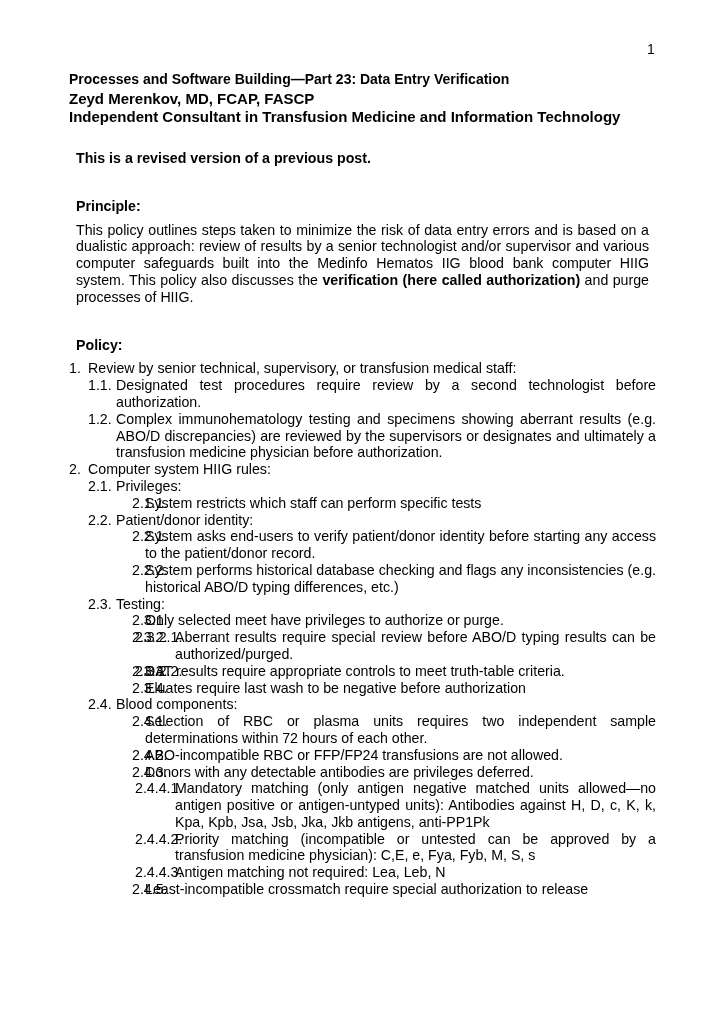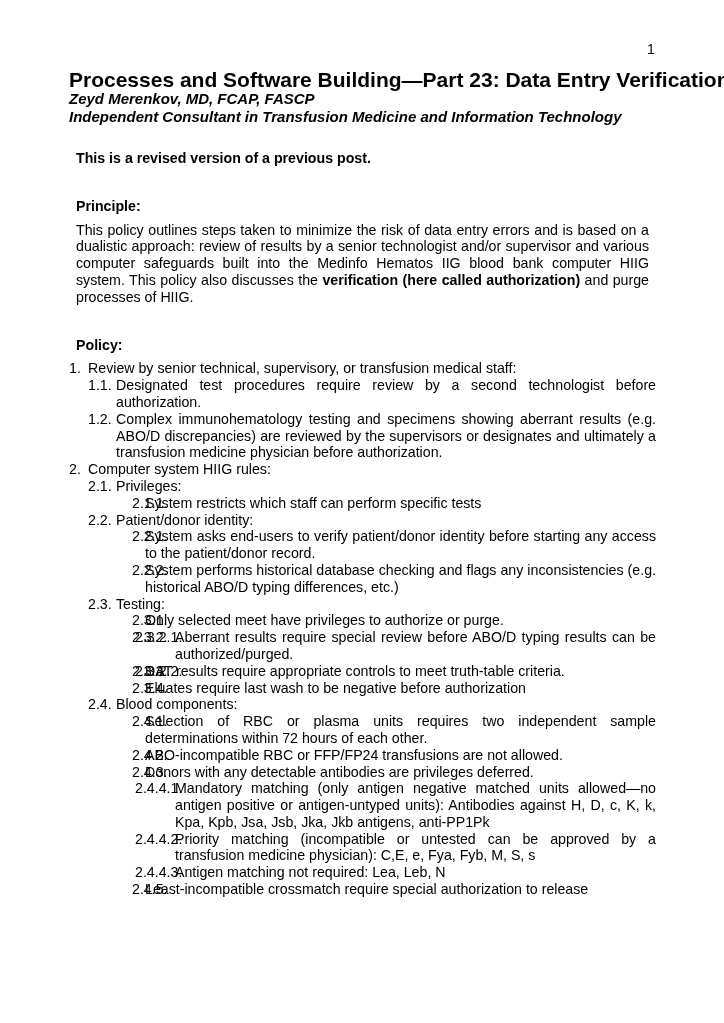--- a/index.html
+++ b/index.html
@@ -2,22 +2,22 @@
 <html><head>
 <meta charset="utf-8">
 <style>
   html, body { margin: 0; padding: 0; background: #ffffff; }
   body {
     width: 724px; height: 1023px; position: relative; overflow: hidden;
     font-family: "Liberation Sans", sans-serif; color: #000; font-size: 14.2px;
   }
   .page-number { position: absolute; top: 41px; left: 647px; font-size: 14px; }
   .content { position: absolute; left: 69px; top: 69px; width: 587px; }
-  .title { font-weight: bold; font-size: 21px; line-height: 21px; margin: 0; white-space: nowrap; text-align: right; }
-  .author { font-weight: bold; font-size: 15px; line-height: 18px; margin: 0; white-space: nowrap; font-style: italic; }
+  .title { font-weight: bold; font-size: 14px; line-height: 21px; margin: 0; white-space: nowrap; }
+  .author { font-weight: bold; font-size: 15px; line-height: 18px; margin: 0; white-space: nowrap; }
   .spacer { height: 17px; }
   .bold { font-weight: bold; }
   p { margin: 7px; line-height: 16.8px; }
   .just { text-align: justify; }
   .item { position: relative; line-height: 16.8px; text-align: justify; }
   .num { position: absolute; left: 0; top: 0; }
   .l1 { padding-left: 19px; }
   .l1 .num { left: 0; }
   .l2 { padding-left: 47px; }
   .l2 .num { left: 19px; }

